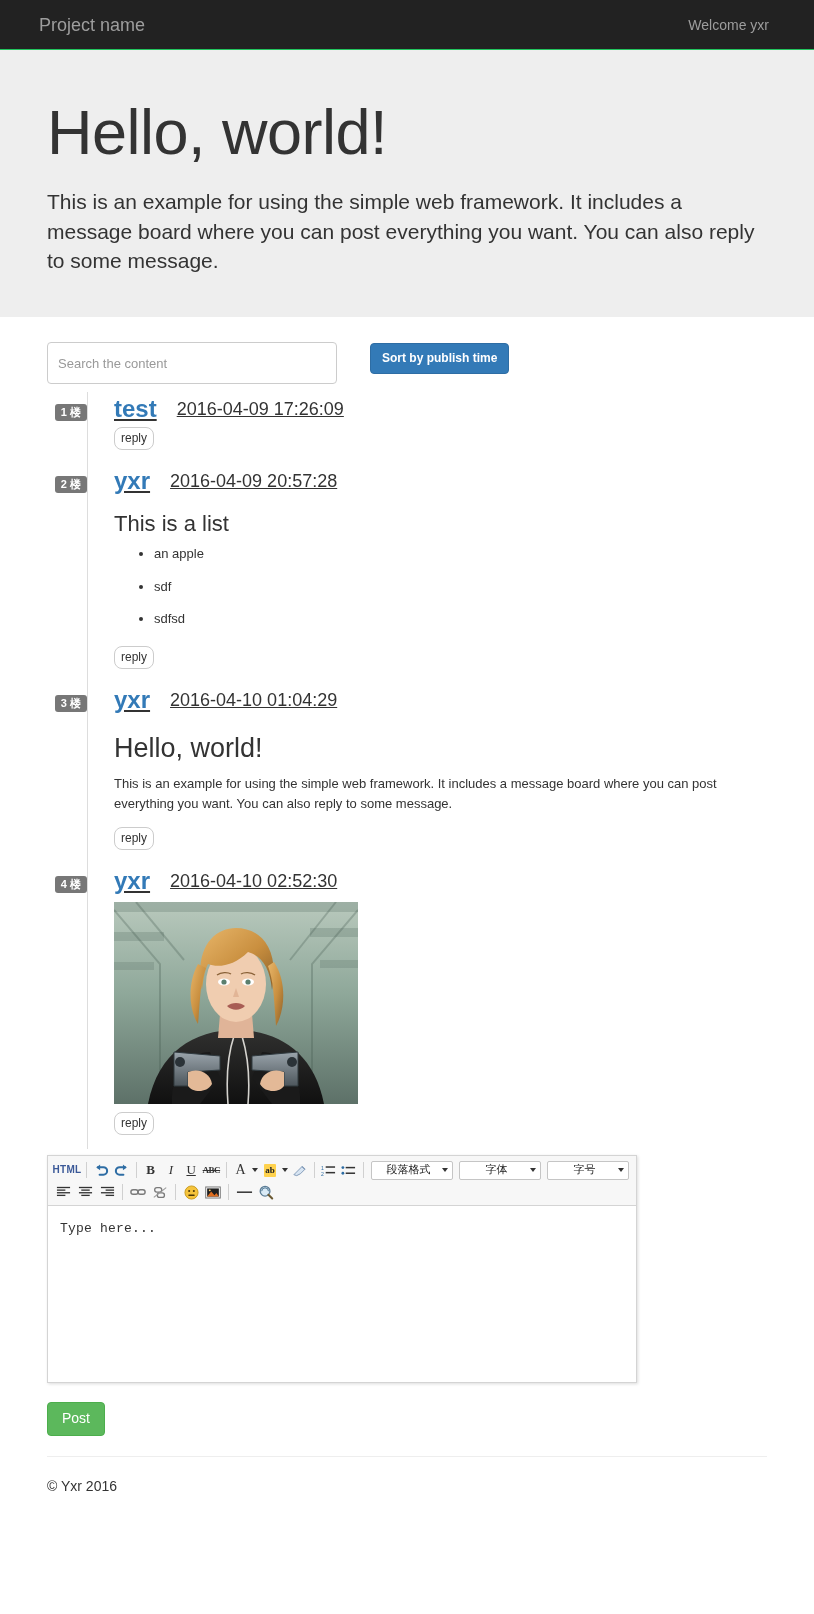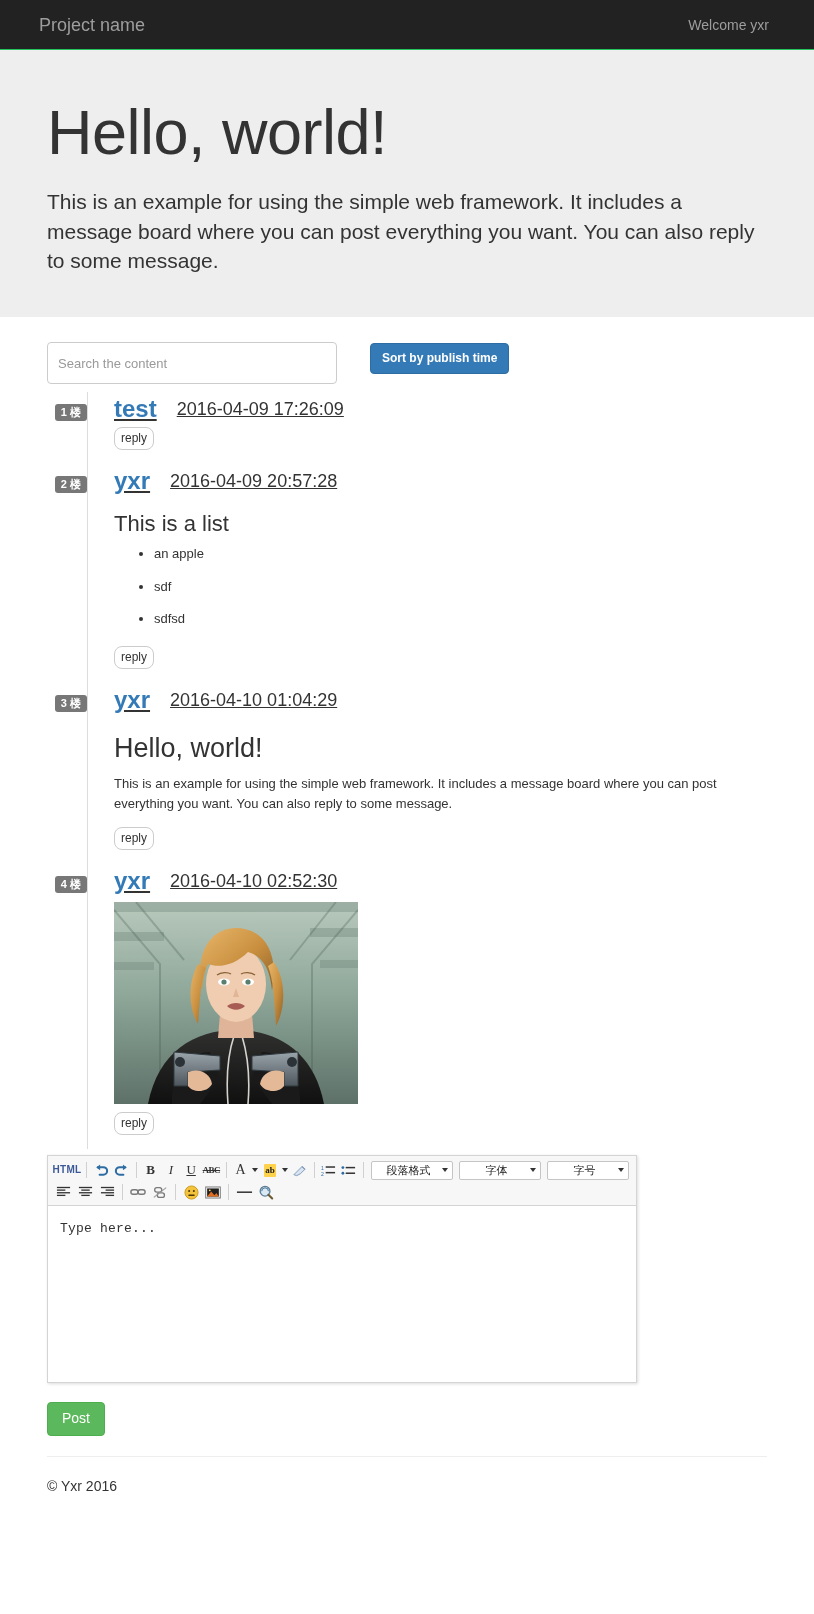--- a/index.html
+++ b/index.html
@@ -275,21 +275,21 @@
     background: #ffffff;
     border-radius: 2px;
     display: flex;
     align-items: center;
     justify-content: space-between;
     padding: 0 4px 0 8px;
     font-size: 11px;
     color: #222222;
     margin: 0 3px;
     cursor: pointer;
-    font-family: Liberation Serif, serif;
+    font-family: Liberation Mono, monospace;
   }
   .tb-select .lbl { flex: 1; text-align: center; }
   .tb-select i {
     display: block;
     width: 0; height: 0;
     border-left: 3px solid transparent;
     border-right: 3px solid transparent;
     border-top: 4px solid #333;
     margin-left: 5px;
   }

